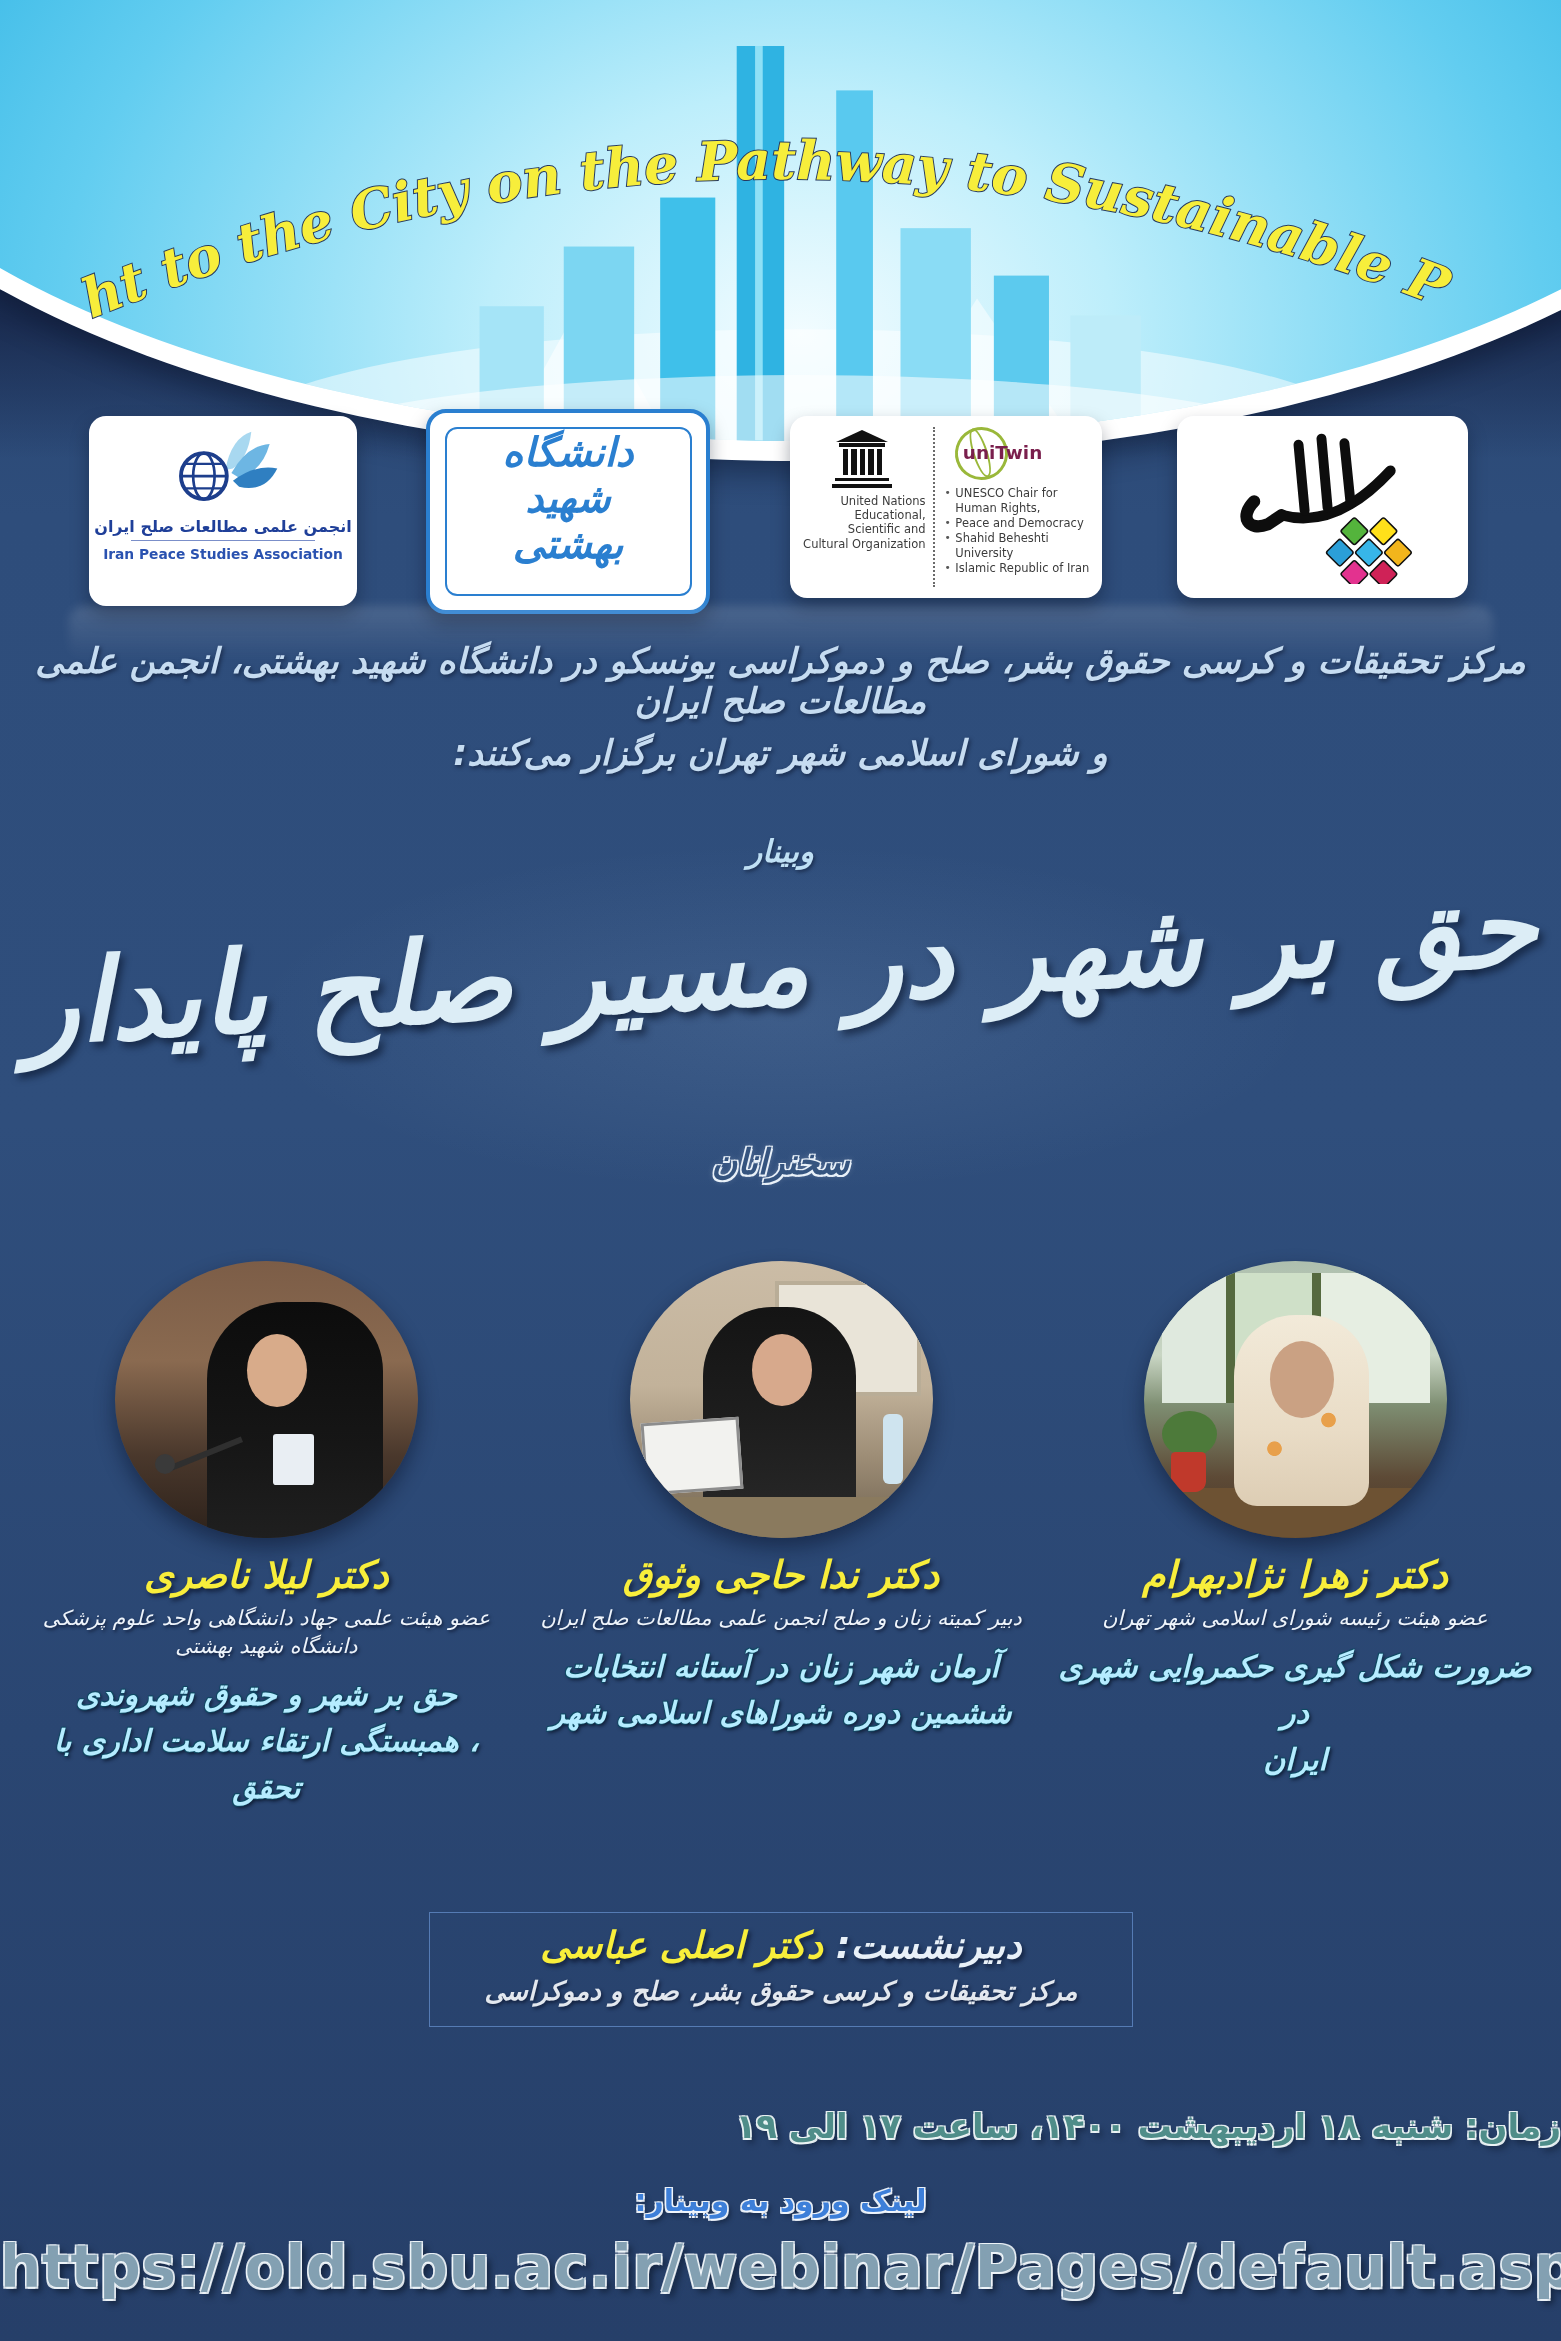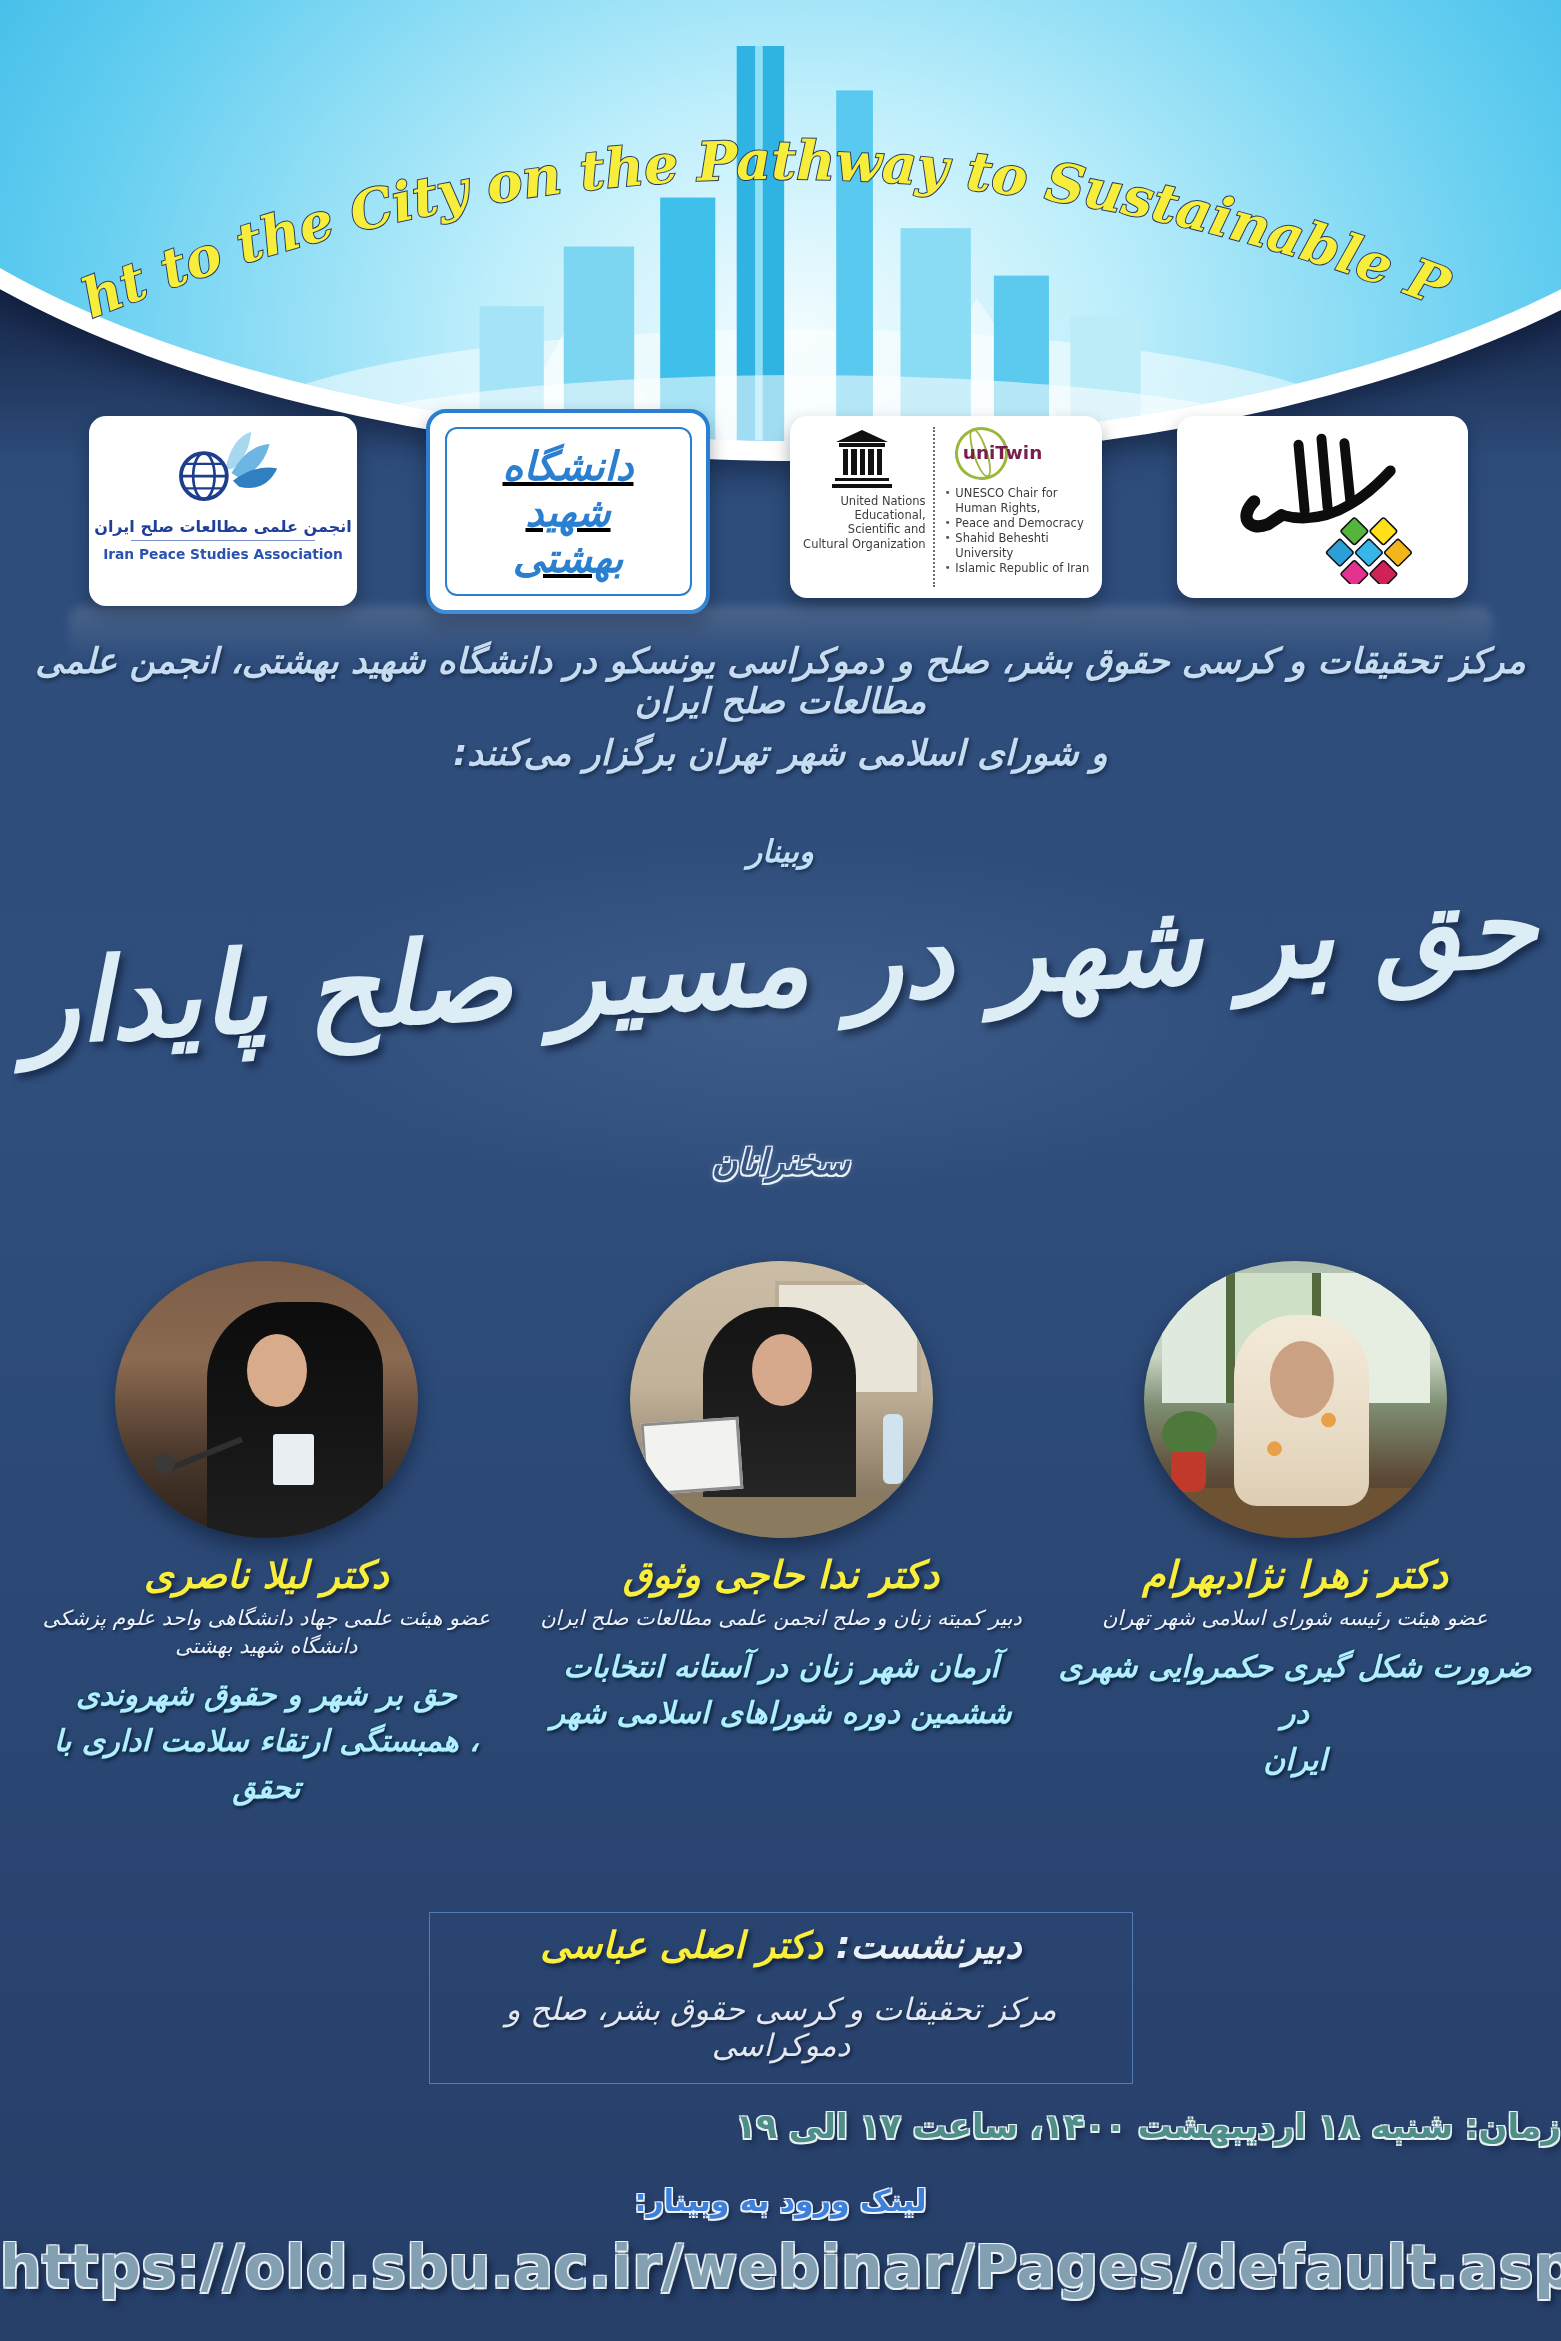--- a/index.html
+++ b/index.html
@@ -31,21 +31,21 @@
   
   .c-ipsa{left:89px;top:416px;width:268px;height:182px;display:flex;flex-direction:column;
     align-items:center;justify-content:flex-start;padding-top:7.7px;}
   .ipsa-fa{color:#1f3f99;font-weight:bold;font-size:16px;direction:rtl;margin-top:1.5px;}
   .ipsa-div{width:184px;height:1.5px;background:#7b8fc9;margin:3.8px 0 4.6px;}
   .ipsa-en{color:#2a52b0;font-weight:bold;font-size:13.8px;}
   
   .c-sbu{left:426px;top:409px;width:276px;height:197px;border:4.6px solid #2a7fd0;
     display:flex;align-items:center;justify-content:center;border-radius:20px;}
   .c-sbu .inner{border:2.3px solid #2a7fd0;border-radius:12.2px;width:243px;height:165px;
-    display:flex;align-items:center;justify-content:center;text-decoration:underline;}
+    display:flex;align-items:flex-start;justify-content:center;}
   .sbu-fa{color:#2a7fd0;font-weight:bold;font-size:40px;line-height:1.15;text-align:center;
     direction:rtl;font-style:italic;width:191px;}
   
   .c-unesco{left:790px;top:416px;width:312px;height:182px;display:flex;padding:10.7px 9.2px;box-sizing:border-box;}
   .un-left{width:46%;display:flex;flex-direction:column;align-items:flex-end;justify-content:flex-start;
     padding-right:7.7px;border-right:2.3px dotted #6a6a6a;}
   .temple{display:flex;flex-direction:column;align-items:center;margin:3.1px auto 6.1px;}
   .pediment{width:0;height:0;border-left:26px solid transparent;border-right:26px solid transparent;
     border-bottom:12.2px solid #111;}
   .arch{width:46px;height:3.8px;background:#111;margin-top:1.5px;}
@@ -121,21 +121,21 @@
     text-shadow:2.3px 3.1px 4.6px rgba(8,16,38,.65);}
   .s-role{margin-top:7.7px;font-size:20.7px;font-style:italic;color:#eef4fb;line-height:1.35;
     text-shadow:1.5px 1.5px 3.1px rgba(8,16,38,.7);}
   .s-topic{margin-top:10.7px;font-size:30px;font-weight:bold;font-style:italic;color:#b5ecff;line-height:1.55;
     text-shadow:-0.8px -0.8px 0 #0e4a63,0.8px -0.8px 0 #0e4a63,-0.8px 0.8px 0 #0e4a63,1.5px 2.3px 3.8px rgba(4,14,30,.8);}
   
   .mod-box{position:absolute;left:429px;top:1912px;width:704px;border:1.5px solid #557bb4;
     padding:10.7px 15.3px 20px;text-align:center;box-sizing:border-box;}
   .mod-line{font-size:37px;font-weight:bold;font-style:italic;text-shadow:2.3px 3.1px 4.6px rgba(8,16,38,.65);}
   .mod-label{color:#e8f0f8;} .mod-name{color:#f8ee3b;}
-  .mod-org{margin-top:24px;font-size:31px;font-weight:normal;font-style:italic;color:#e3e8ef;
+  .mod-org{margin-top:9px;font-size:26px;font-weight:bold;font-style:italic;color:#e3e8ef;
     text-shadow:1.5px 2.3px 3.8px rgba(8,16,38,.7);}
   
   .f-time{position:absolute;top:2106px;width:100%;text-align:right;font-size:34px;font-weight:bold;
     color:#4f8d89;
     text-shadow:-1.5px -1.5px 0 rgba(236,244,246,.95),1.5px -1.5px 0 rgba(236,244,246,.95),
       -1.5px 1.5px 0 rgba(236,244,246,.95),1.5px 1.5px 0 rgba(236,244,246,.95),3.8px 4.6px 6.1px rgba(5,14,30,.5);}
   .f-link-label{position:absolute;top:2183px;width:100%;text-align:center;font-size:30px;font-weight:bold;
     color:#3d7fd9;
     text-shadow:-1.5px -1.5px 0 rgba(240,246,252,.95),1.5px -1.5px 0 rgba(240,246,252,.95),
       -1.5px 1.5px 0 rgba(240,246,252,.95),1.5px 1.5px 0 rgba(240,246,252,.95),3.1px 3.8px 5.4px rgba(5,14,30,.5);}

